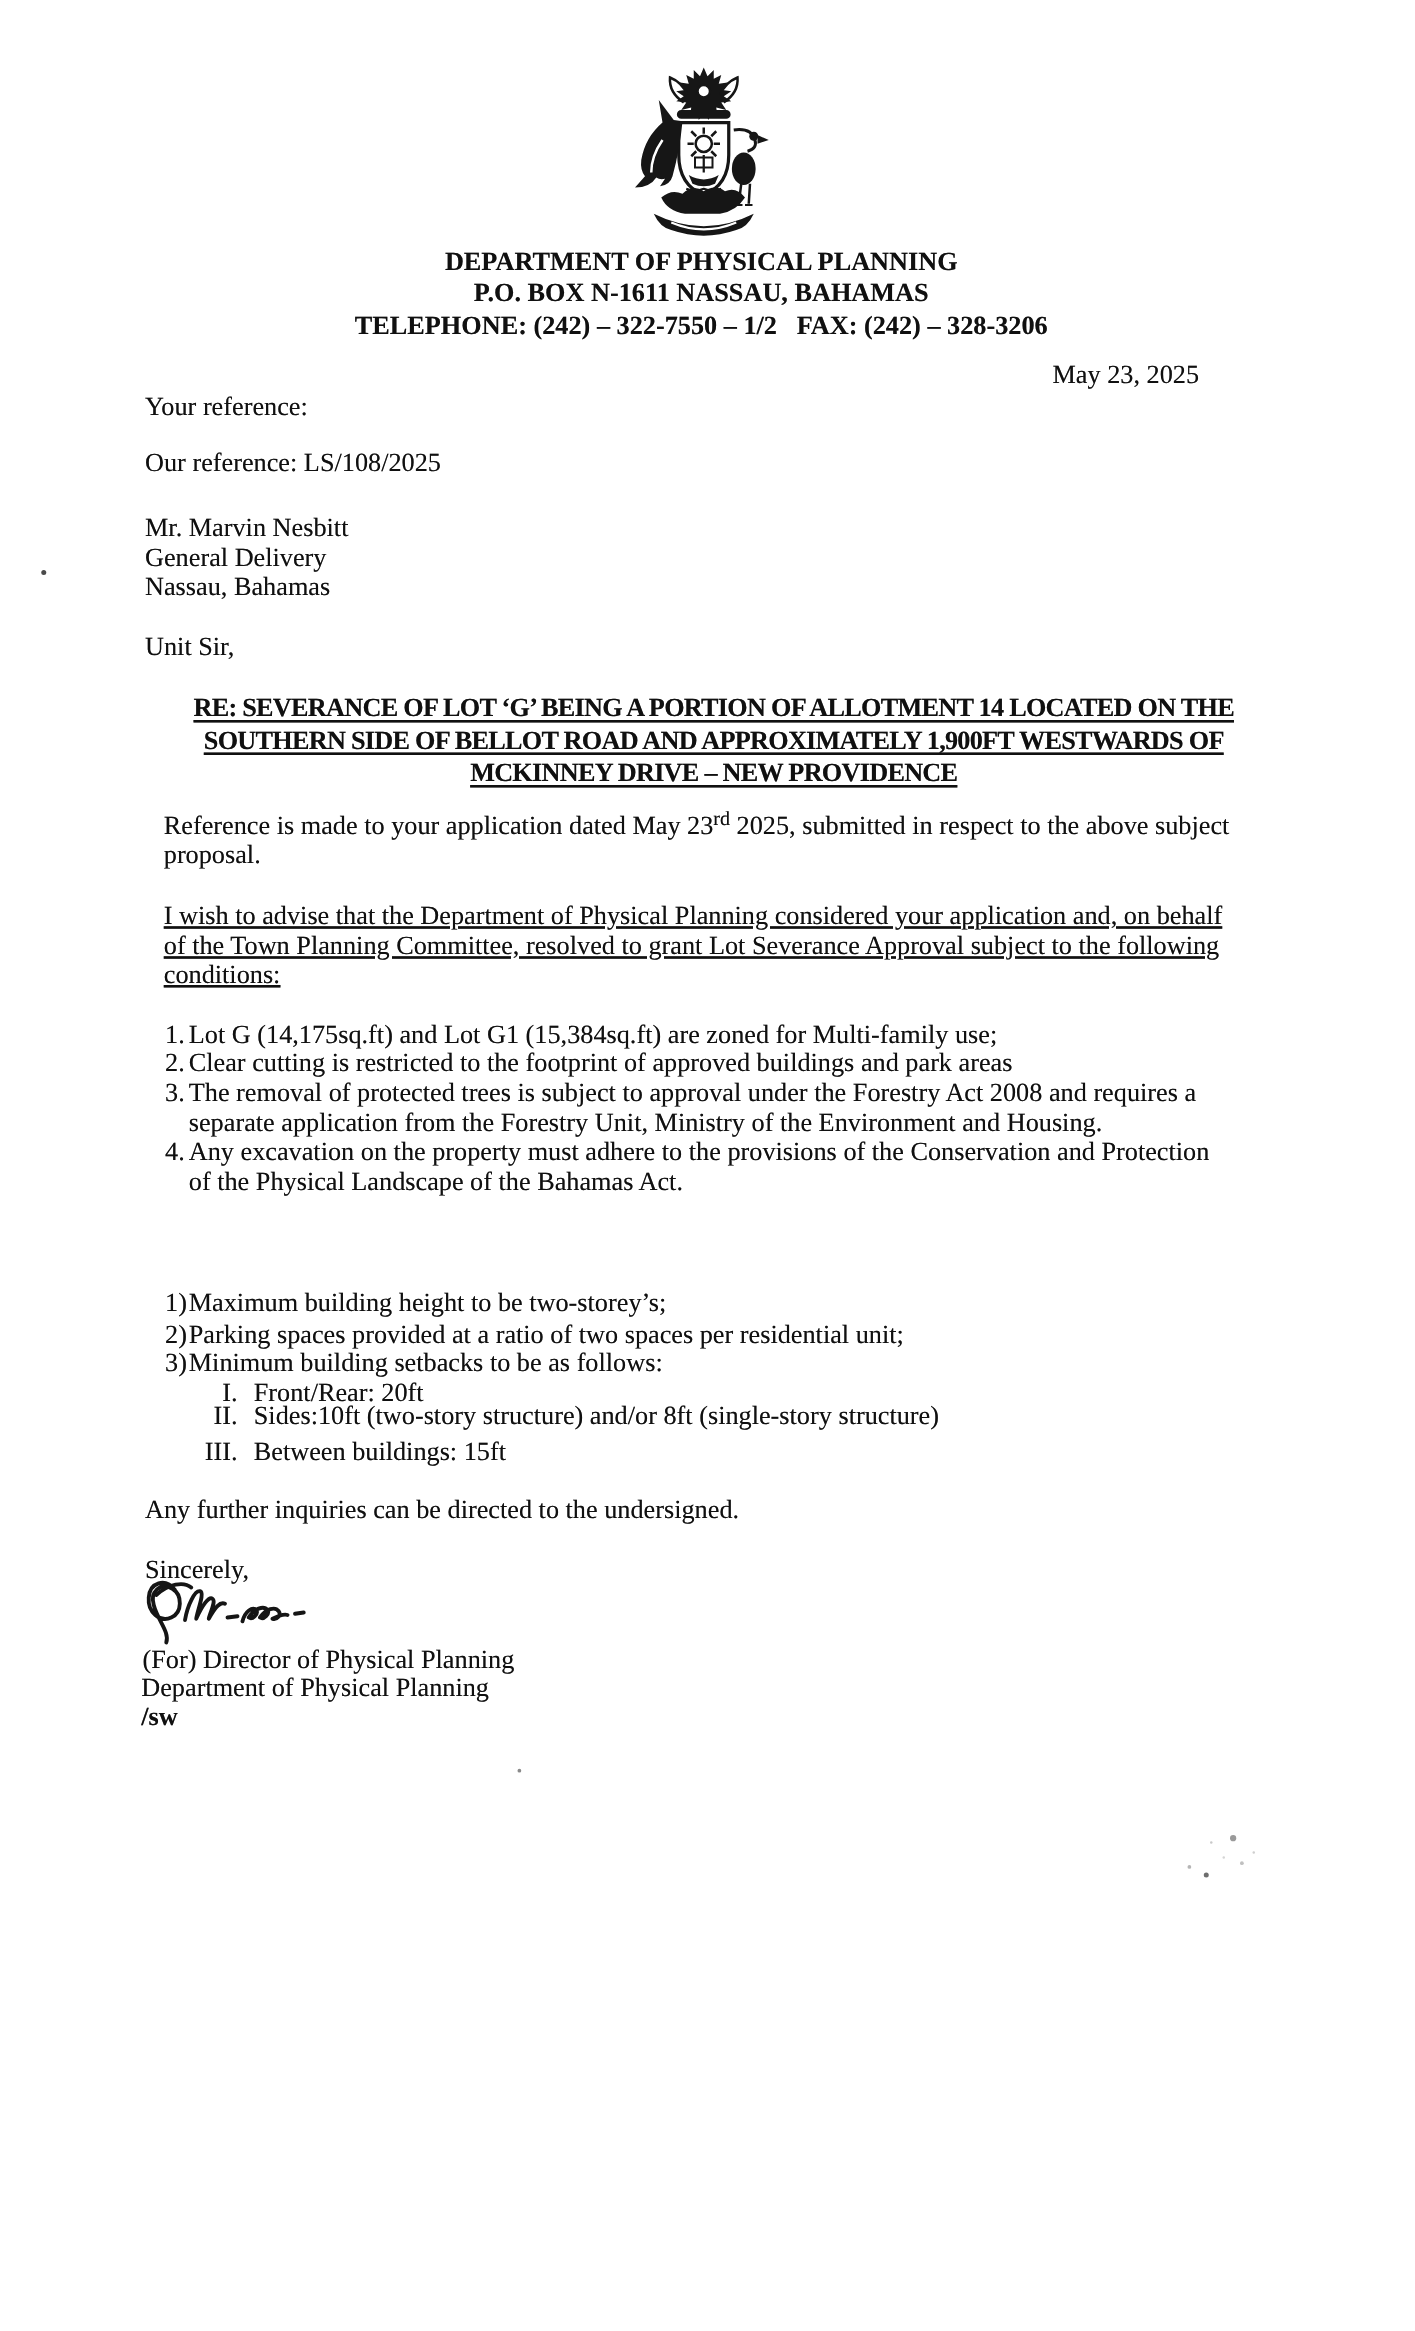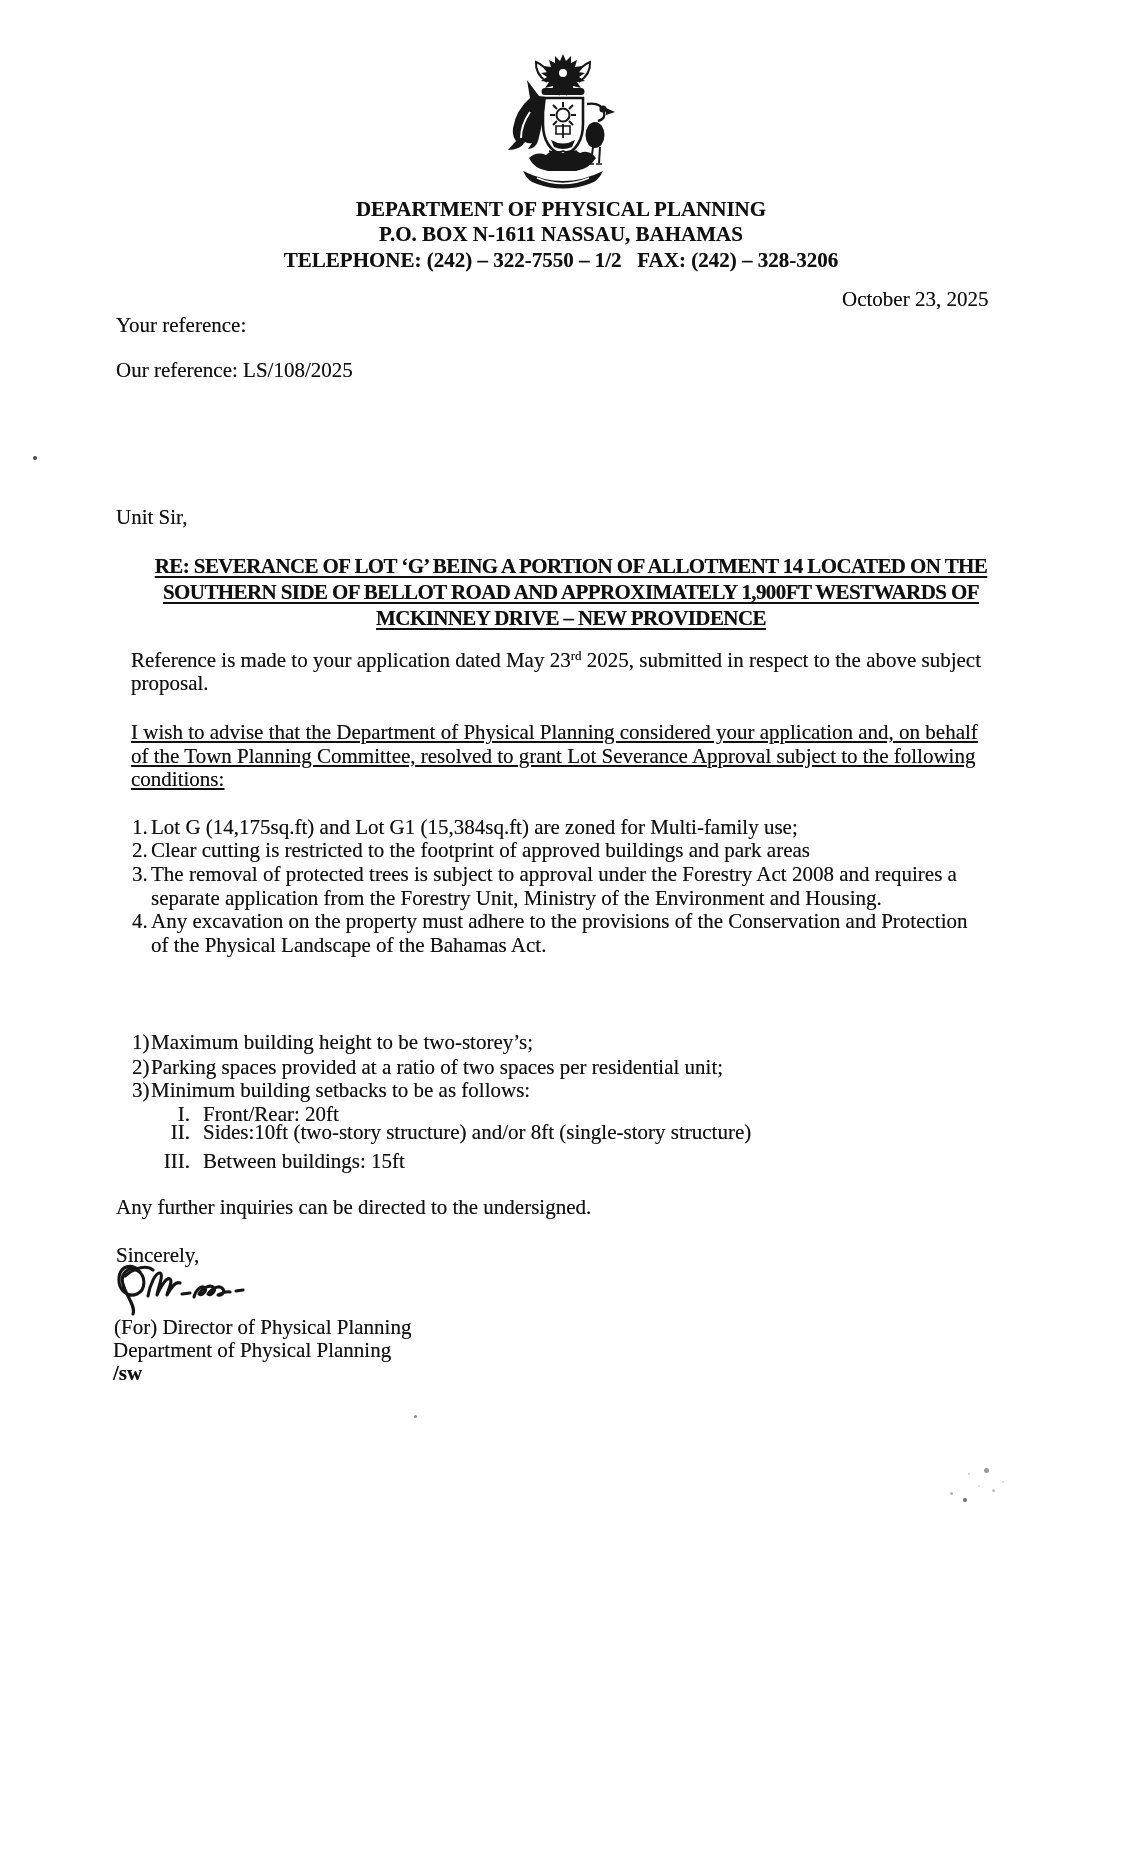--- a/index.html
+++ b/index.html
@@ -63,34 +63,37 @@
       </g>
     </svg>
   </div>
 
   <div class="abs header-block">
     <div>DEPARTMENT OF PHYSICAL PLANNING</div>
     <div>P.O. BOX N-1611 NASSAU, BAHAMAS</div>
     <div>TELEPHONE: (242) – 322-7550 – 1/2&nbsp;&nbsp; FAX: (242) – 328-3206</div>
   </div>
 
-  <div class="abs t date">October 23, 2025</div>
+  <div class="abs t date">May 23, 2025</div>
 
   <div class="abs t" style="left:116px; top:314px;">Your reference:</div>
   <div class="abs t" style="left:116px; top:359px;">Our reference: LS/108/2025</div>
 
+  <div class="abs t" style="left:116px; top:411px;">Mr. Marvin Nesbitt
+General Delivery
+Nassau, Bahamas</div>
 
   <div class="abs t" style="left:116px; top:506px;">Unit Sir,</div>
 
   <div class="abs subject">RE: SEVERANCE OF LOT ‘G’ BEING A PORTION OF ALLOTMENT 14 LOCATED ON THE
 SOUTHERN SIDE OF BELLOT ROAD AND APPROXIMATELY 1,900FT WESTWARDS OF
 MCKINNEY DRIVE – NEW PROVIDENCE</div>
 
   <div class="abs t" style="left:131px; top:649px; white-space:nowrap;">
-    <span>Reference is made to your application dated May 23</span><span style="font-size:13px; position:relative; top:-7px;">rd</span><span> 2025, submitted in respect to the above subject</span>
+    <span>Reference is made to your application dated May 23</span><span style="font-size:16px; position:relative; top:-7px;">rd</span><span> 2025, submitted in respect to the above subject</span>
   </div>
   <div class="abs t" style="left:131px; top:672px;">proposal.</div>
 
   <div class="abs t" style="left:131px; top:721px;text-decoration:underline;">I wish to advise that the Department of Physical Planning considered your application and, on behalf
 of the Town Planning Committee, resolved to grant Lot Severance Approval subject to the following
 conditions:</div>
 
   <div class="abs t row" style="left:132px; top:816px;">
     <span class="num">1.</span>
     <span>Lot G (14,175sq.ft) and Lot G1 (15,384sq.ft) are zoned for Multi-family use;</span>

